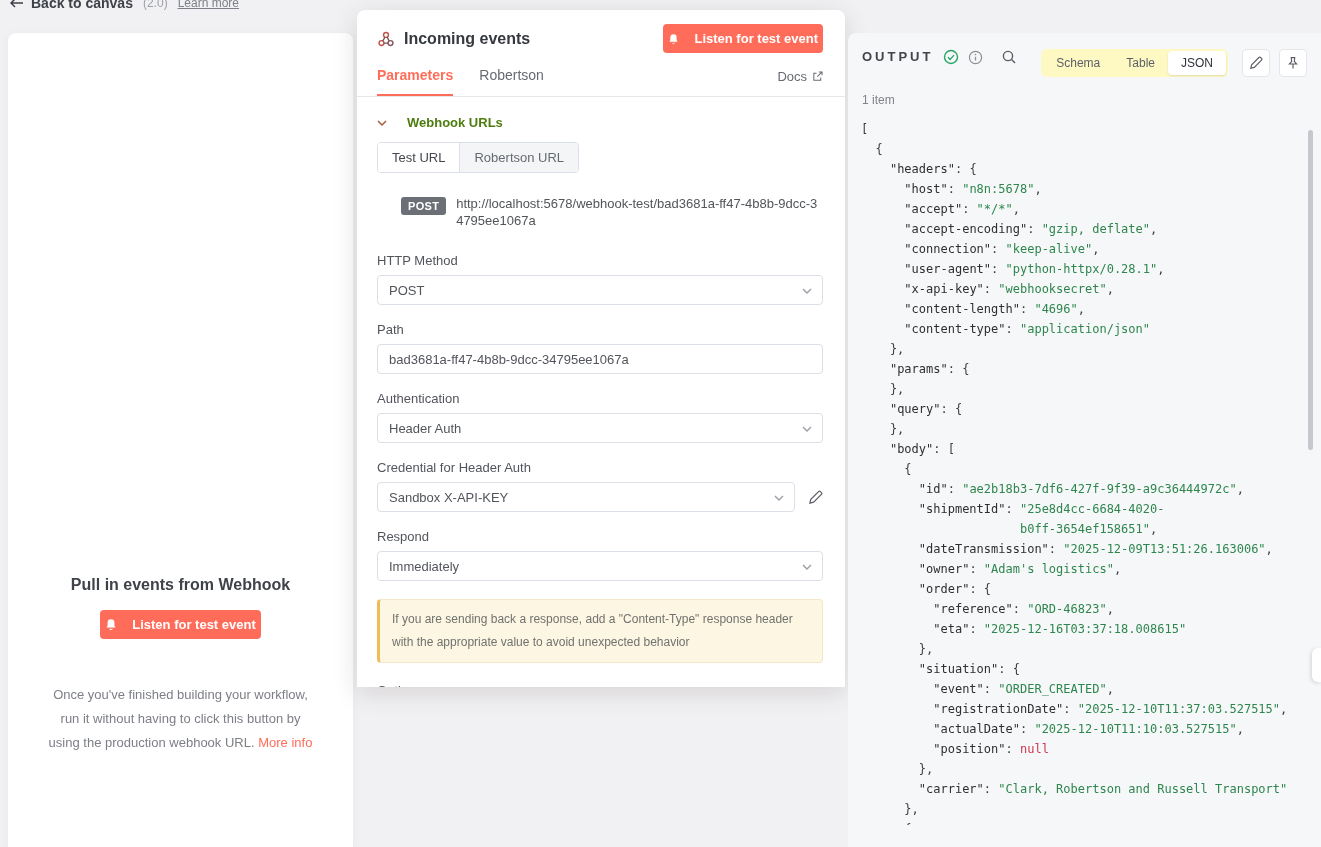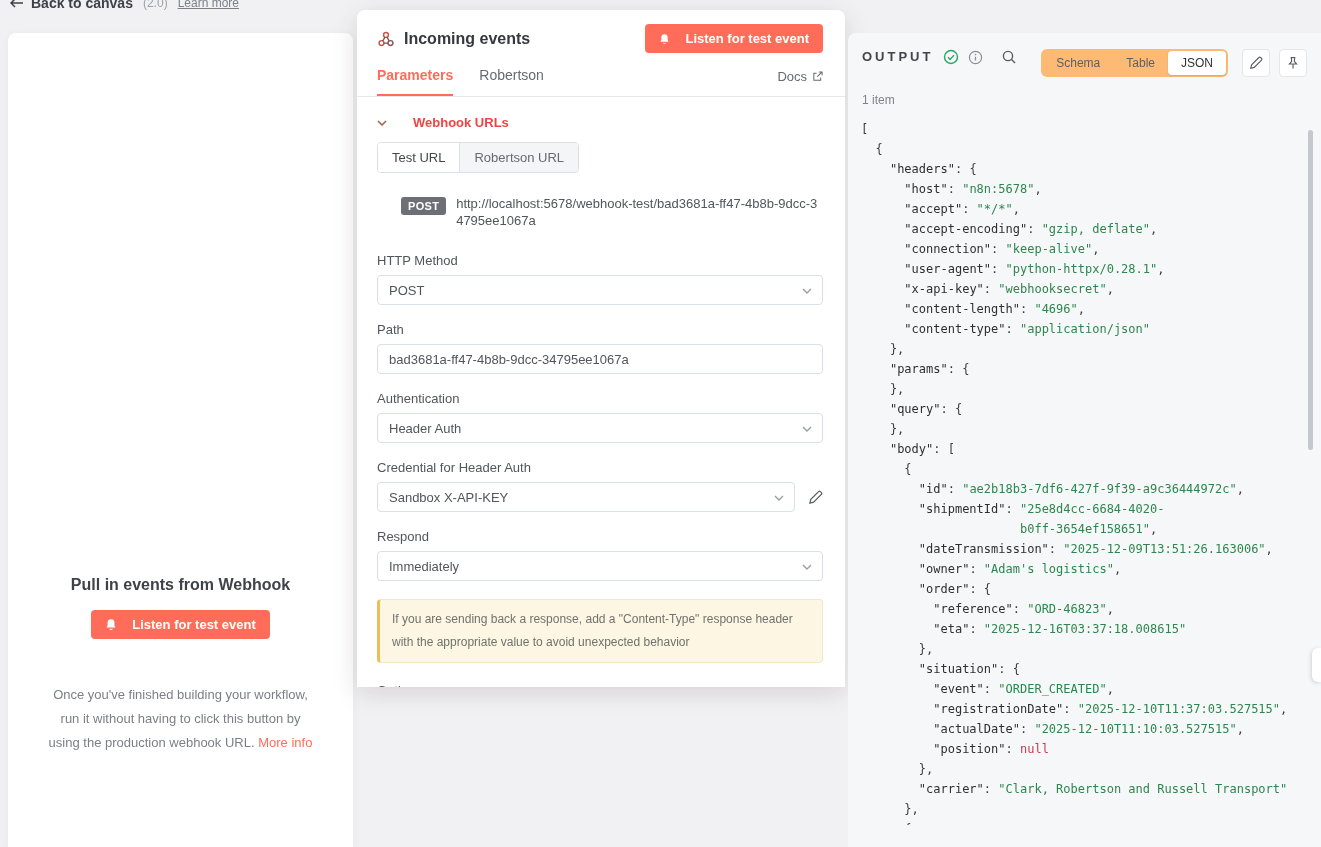--- a/index.html
+++ b/index.html
@@ -9,37 +9,37 @@
   
   .canvas-header { position:absolute; top:-9px; left:10px; display:flex; align-items:center; gap:10px; height:24px; }
   .back-link { display:flex; align-items:center; gap:7px; font-size:14px; font-weight:700; color:#3e4248; cursor:pointer; }
   .version-label { font-size:12px; color:#9da0a6; }
   .learn-more-link { font-size:12px; color:#7d8087; text-decoration:underline; cursor:pointer; }
 
   
   .input-panel { position:absolute; left:8px; top:33px; width:345px; bottom:0; background:#fff; border-radius:8px 8px 0 0; box-shadow:0 2px 10px rgba(0,0,0,.05); }
   .input-content { position:absolute; top:543px; left:0; right:0; text-align:center; padding:0 38px; }
   .input-title { font-size:16px; font-weight:700; color:#3f4249; }
-  .btn-primary { background:#ff6d5a; color:#fff; border:none; border-radius:4px; font-size:13px; font-weight:600; padding:7px 14px; display:inline-flex; align-items:center; gap:15px; cursor:pointer; font-family:inherit; }
+  .btn-primary { background:#ff6d5a; color:#fff; border:none; border-radius:4px; font-size:13px; font-weight:600; padding:7px 5px; display:inline-flex; align-items:center; gap:15px; cursor:pointer; font-family:inherit; }
   .input-content .btn-primary { margin-top:16px; }
   .input-desc { margin-top:44px; font-size:13px; line-height:24px; color:#7c7f86; }
   .more-info-link { color:#ff6d5a; cursor:pointer; }
 
   
   .ndv-modal { position:absolute; left:357px; top:10px; width:488px; height:677px; background:#fff; border-radius:8px 8px 0 0; box-shadow:0 6px 26px rgba(60,30,20,.14); display:flex; flex-direction:column; overflow:hidden; }
   .modal-header { display:flex; align-items:center; padding:14px 22px 0 20px; }
   .webhook-icon { width:18px; height:18px; margin-right:9px; flex:0 0 auto; }
   .modal-title { font-size:16px; font-weight:700; color:#35383e; flex:1; }
   .tabs-row { display:flex; align-items:flex-end; padding:0 22px 0 20px; border-bottom:1px solid #e6e9ec; margin-top:4px; }
   .tab { font-size:14px; padding:10px 0 11px; margin-right:26px; color:#666a71; cursor:pointer; border-bottom:2px solid transparent; }
   .tab.active { color:#ff6d5a; font-weight:600; border-bottom-color:#ff6d5a; }
   .docs-link { margin-left:auto; display:flex; align-items:center; gap:5px; font-size:13px; color:#666a71; padding-bottom:12px; cursor:pointer; }
 
   .modal-body { flex:1; padding:18px 22px 0 20px; overflow:hidden; }
-  .collapse-header { display:flex; align-items:center; gap:26px; font-size:13px; font-weight:600; color:#ef4444; cursor:pointer; }
+  .collapse-header { display:flex; align-items:center; gap:20px; font-size:13px; font-weight:600; color:#4d7c0f; cursor:pointer; }
   .seg-control { margin-top:12px; display:inline-flex; border:1px solid #dbdfe7; border-radius:4px; overflow:hidden; }
   .seg-btn { font-size:13px; padding:7px 14px; background:#f4f5f7; color:#666a71; cursor:pointer; border-left:1px solid #dbdfe7; }
   .seg-btn:first-child { border-left:none; }
   .seg-btn.active { background:#fff; color:#44474d; }
 
   .url-row { margin:22px 0 0 24px; display:flex; align-items:flex-start; }
   .method-badge { background:#6c6f75; color:#fff; font-size:11px; font-weight:700; letter-spacing:.3px; border-radius:3px; padding:3px 7px; margin-top:2px; flex:0 0 auto; }
   .url-text { margin-left:10px; font-size:13px; line-height:17px; color:#52555a; word-break:break-all; max-width:376px; cursor:pointer; }
 
   .form-group { margin-top:17px; }
@@ -59,21 +59,21 @@
   .section-divider-line { flex:1; height:1px; background:#e7e9ed; }
   .nested-field { margin:15px 0 0 80px; }
 
   
   .output-panel { position:absolute; left:848px; top:33px; right:0; bottom:0; background:#f6f7f8; border-radius:8px 0 0 0; }
   .output-header { display:flex; align-items:flex-start; padding:16px 14px 0 14px; }
   .output-title { font-size:13px; font-weight:700; letter-spacing:3px; color:#41444a; }
   .output-header .status-icons { display:flex; align-items:center; gap:9px; margin-left:10px; }
   .output-spacer { flex:1; }
   .search-btn { display:flex; align-items:center; cursor:pointer; margin-right:24px; }
-  .view-tabs { display:flex; background:#fdba74; border-radius:6px; padding:2px; }
+  .view-tabs { display:flex; background:#fef9c3; border-radius:6px; padding:2px; }
   .view-tab { font-size:12px; color:#5c5f66; padding:5px 13px; border-radius:4px; cursor:pointer; }
   .view-tab.active { background:#fff; color:#2e3138; box-shadow:0 1px 2px rgba(0,0,0,.12); }
   .sq-btn { width:28px; height:28px; background:#fff; border:1px solid #e4e6e9; border-radius:4px; display:flex; align-items:center; justify-content:center; cursor:pointer; }
   .sq-btn.pencil { margin-left:14px; }
   .sq-btn.pin { margin-left:9px; }
   .items-count { margin:16px 0 0 14px; font-size:12px; color:#7f828a; }
   .json-view { margin:12px 0 0 13px; font-family:"DejaVu Sans Mono",monospace; font-size:12px; line-height:20px; overflow:hidden; height:706px; }
   .json-line { white-space:pre; }
   .tok-p { color:#3a3d42; }
   .tok-k { color:#2f2f31; }

